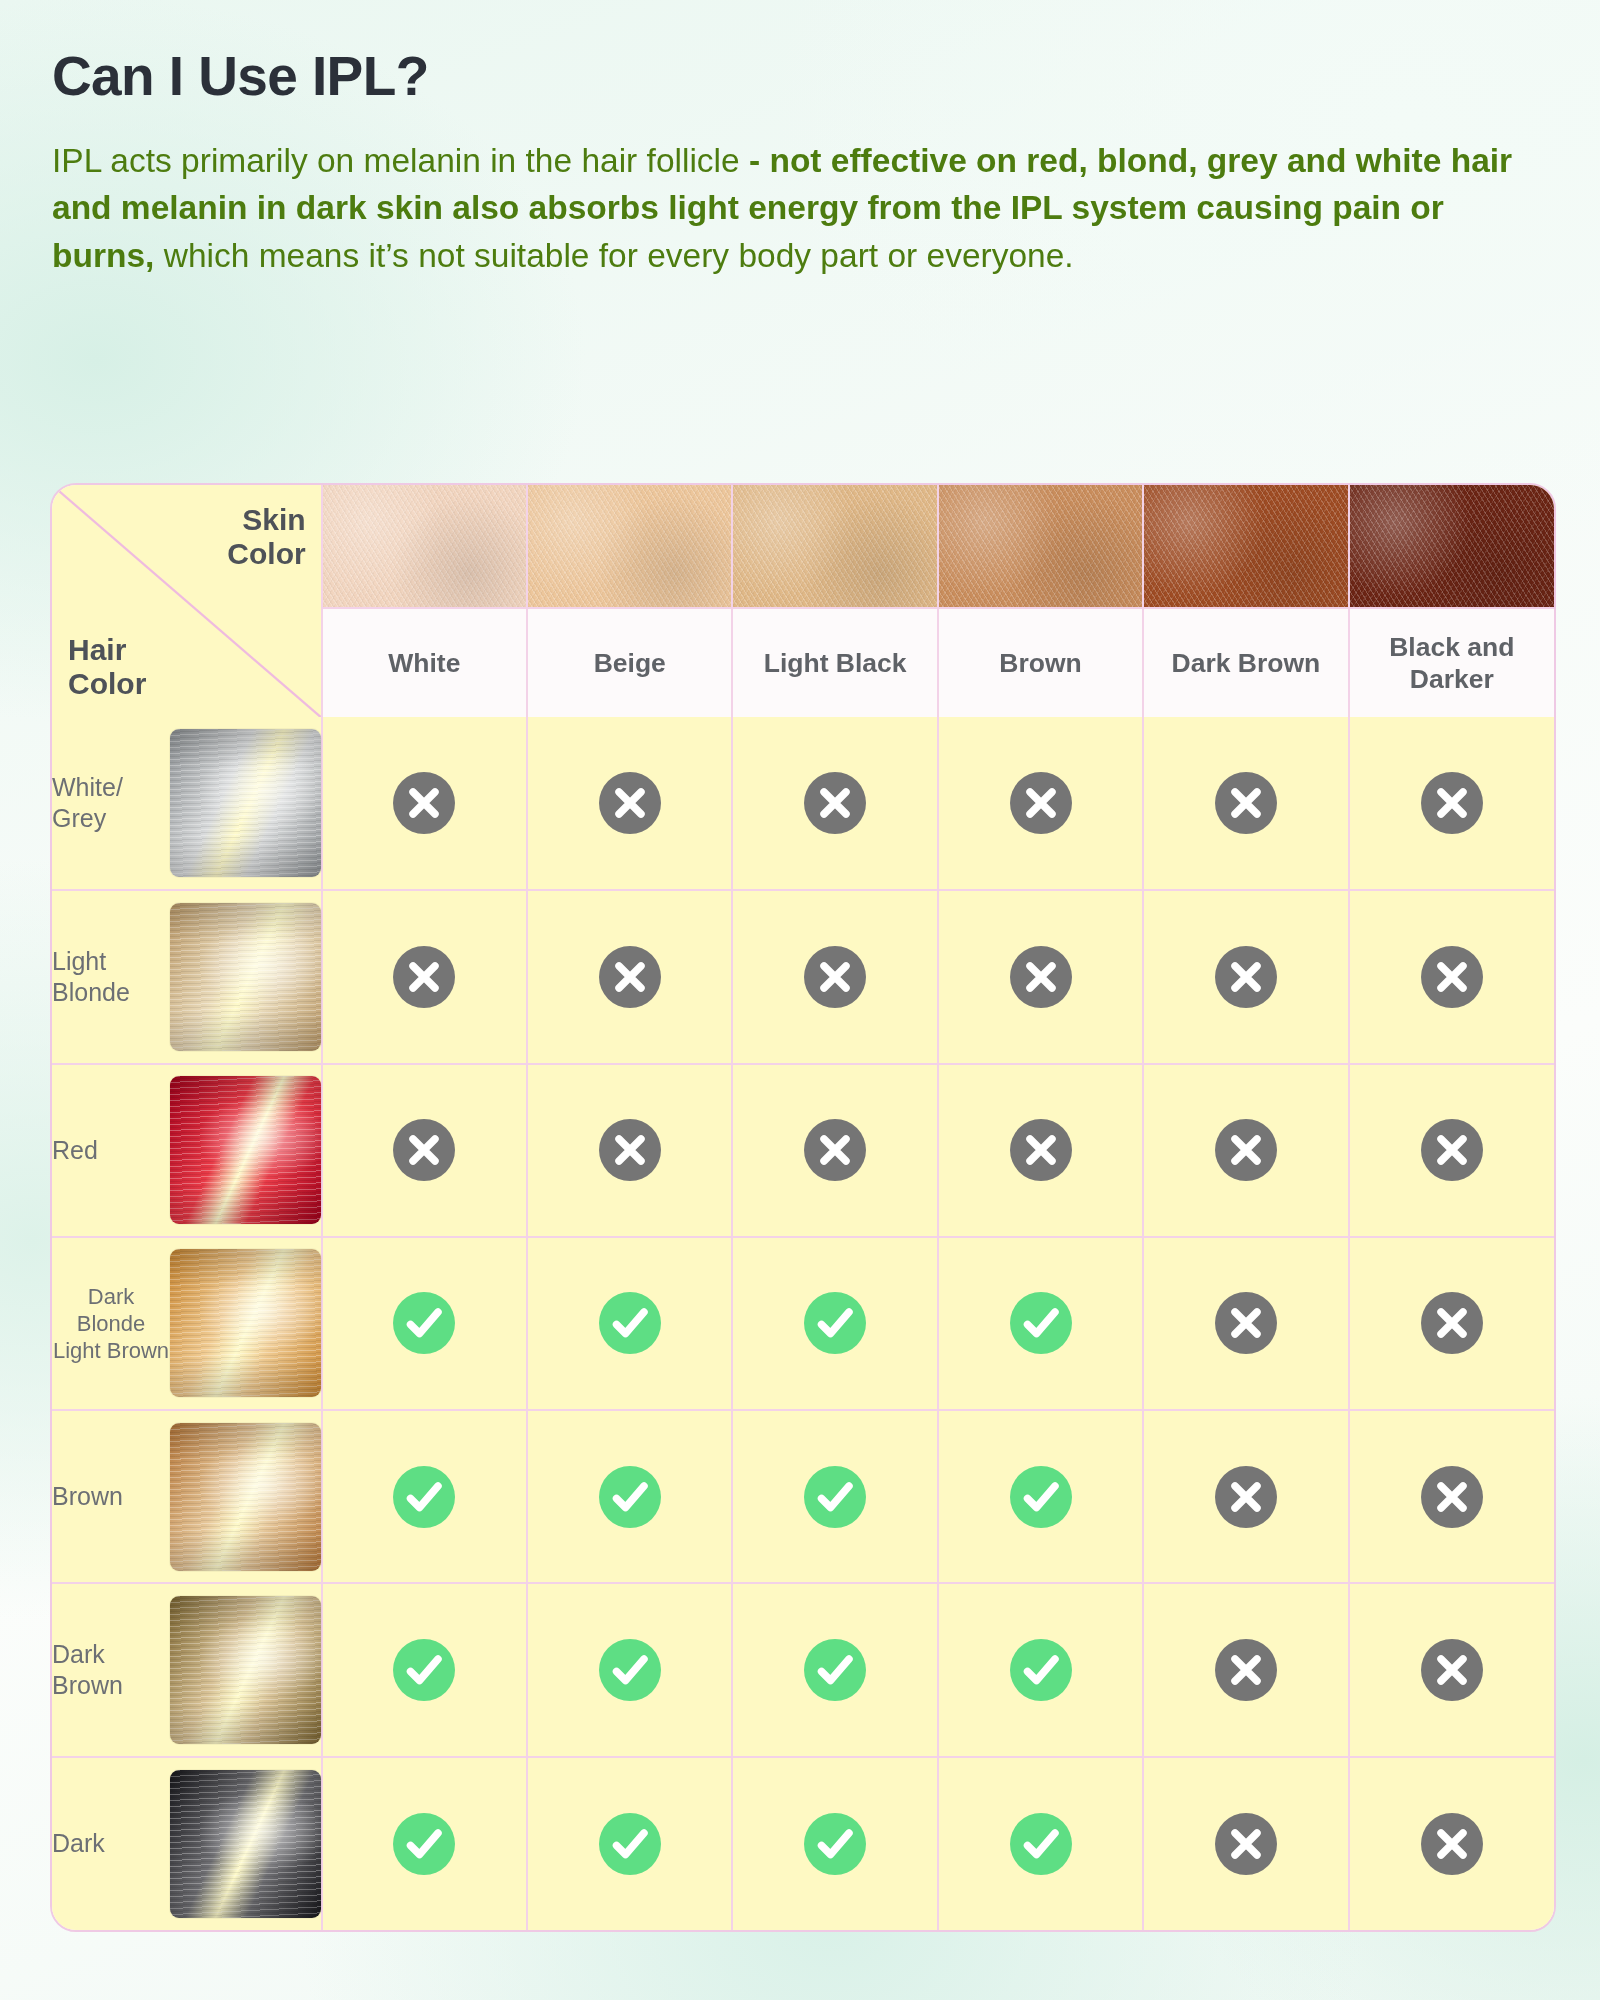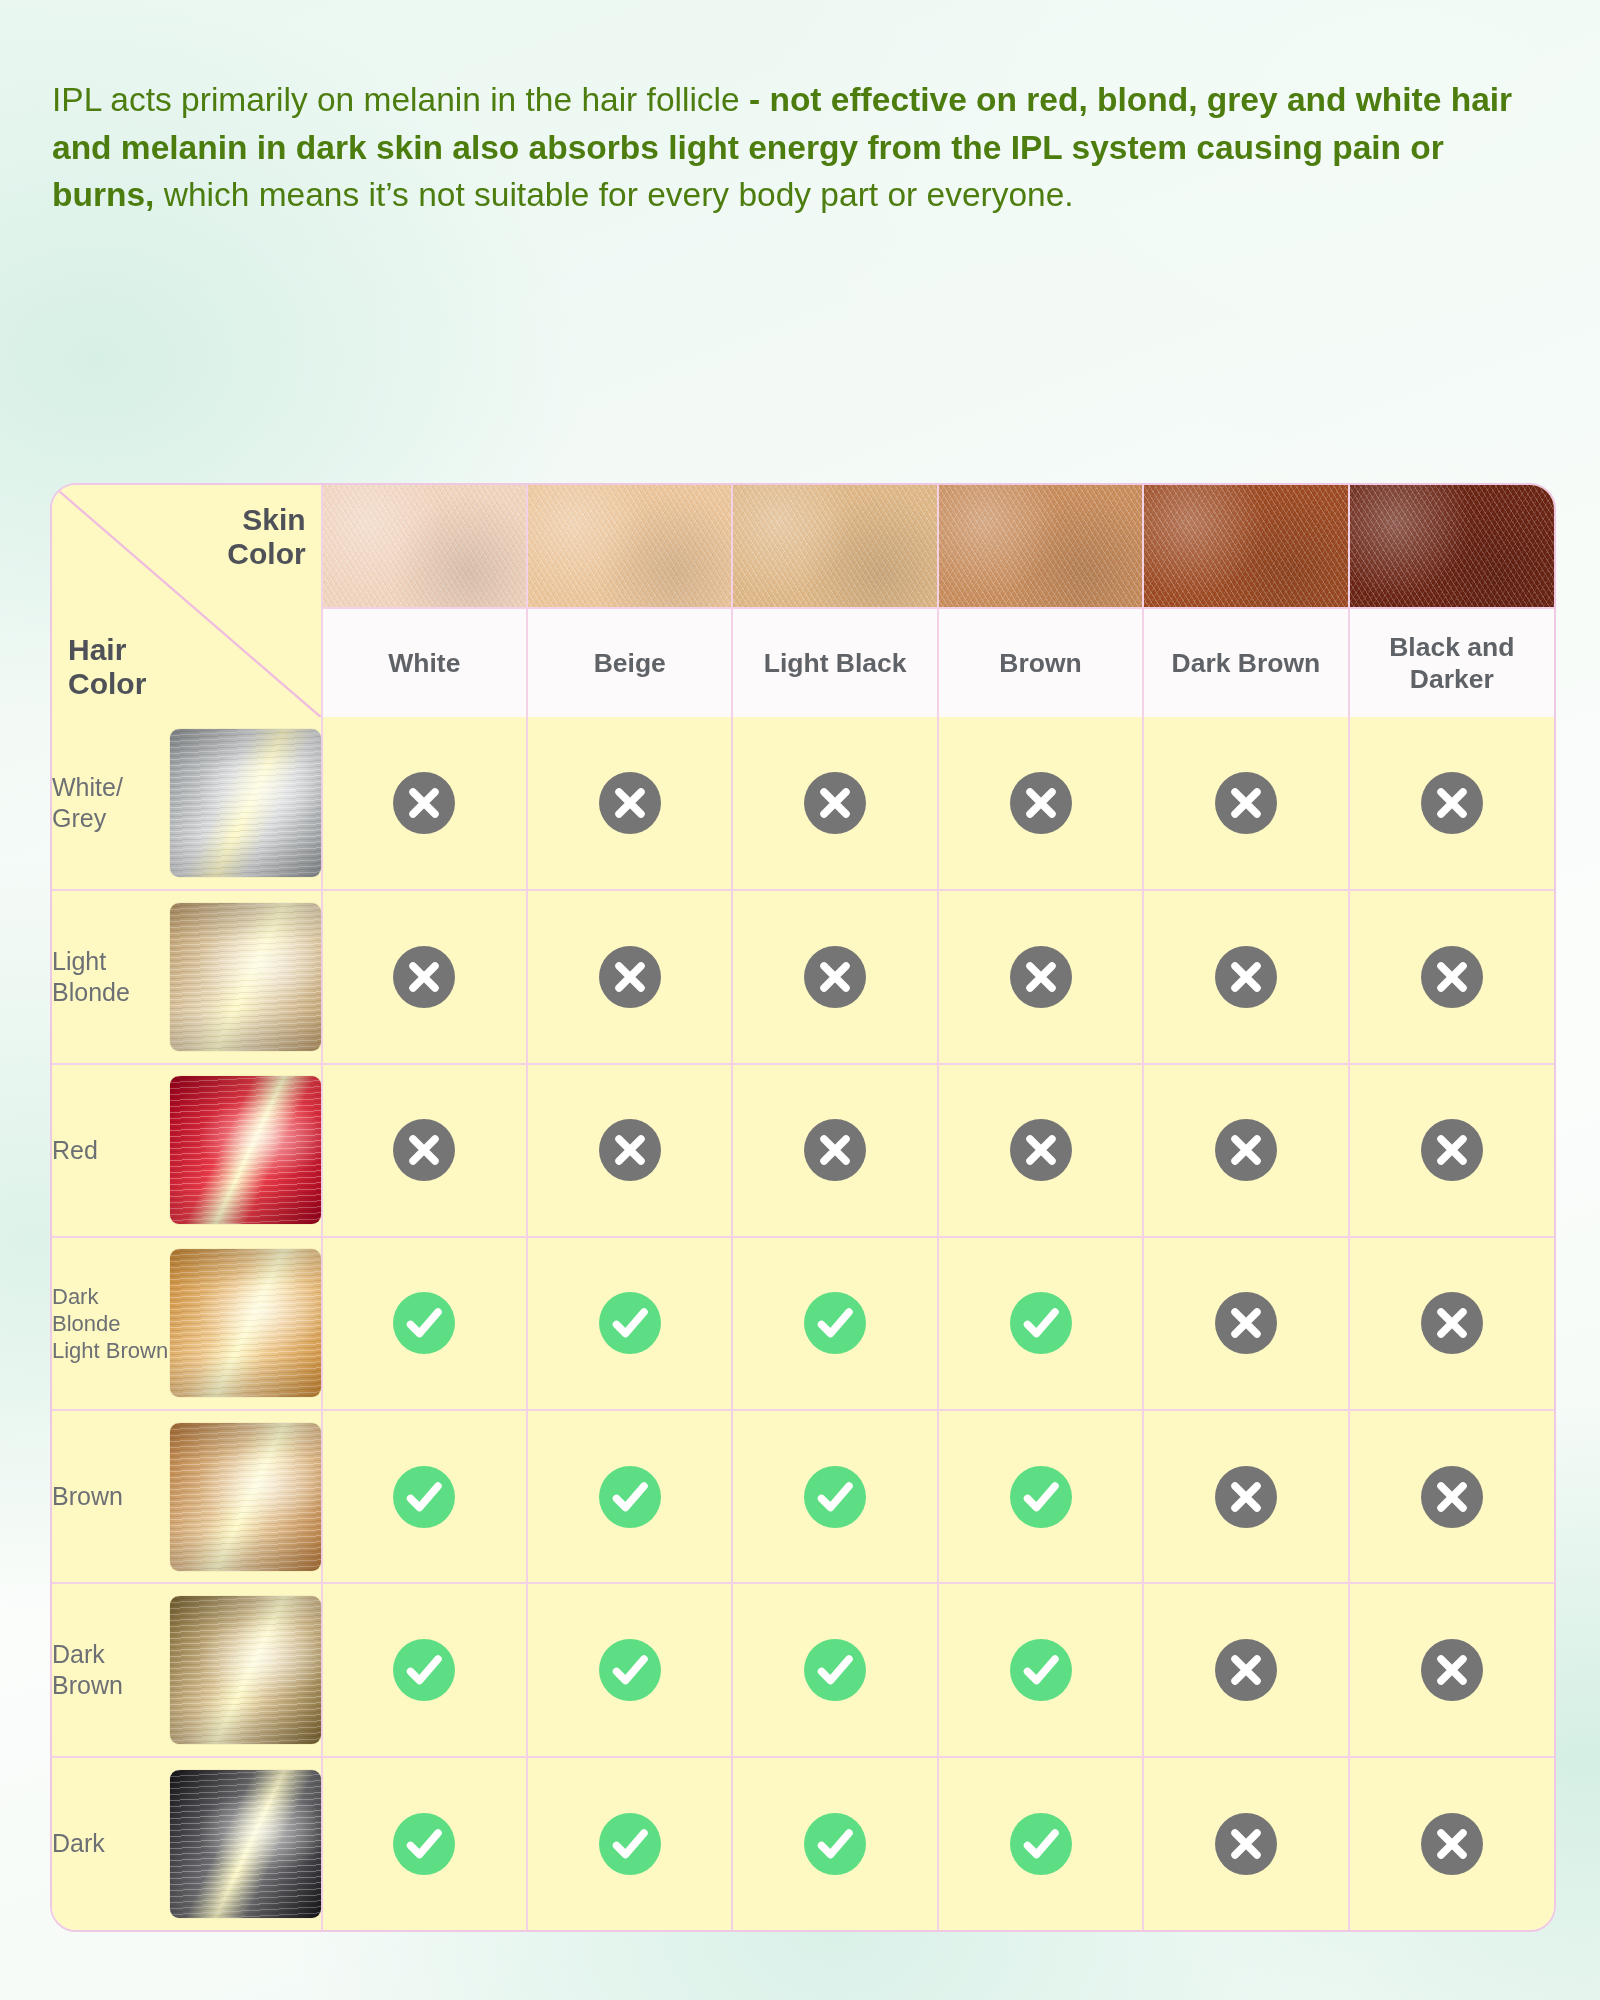--- a/index.html
+++ b/index.html
@@ -183,21 +183,21 @@
   }
   .hair-flex { display: flex; align-items: center; height: 100%; gap: 0; }
 
   .hair-name {
     width: 118px;
     flex: 0 0 118px;
     font-size: 25px;
     color: #6c6f74;
     line-height: 1.24;
   }
-  .hair-name.sm { font-size: 22px; }
+  .hair-name.sm { font-size: 22px; text-align: center; }
 
   .hair-swatch {
     flex: 1;
     height: 148px;
     border-radius: 9px;
     position: relative;
     overflow: hidden;
     box-shadow: 0 0 0 1px rgba(0,0,0,.04);
   }
   .hair-swatch .strands {
@@ -231,20 +231,21 @@
   .badge svg { position: absolute; inset: 0; width: 62px; height: 62px; }
 </style>
 </head>
 <body>
 
 <div class="bg"></div>
 
 <div class="page">
 
   <div class="head-wrap">
+    <h1 class="title">Can I Use IPL?</h1>
     <p class="lede"><span>IPL acts primarily on melanin in the hair follicle </span><b>- not effective on red, blond, grey and white hair and melanin in dark skin also absorbs light energy from the IPL system causing pain or burns,</b><span> which means it’s not suitable for every body part or everyone.</span></p>
   </div>
 
   <div class="table-card">
     <table class="tbl">
       <colgroup>
         <col class="c-corner">
         <col class="c-hair">
           <col class="c-hair">
           <col class="c-hair">

